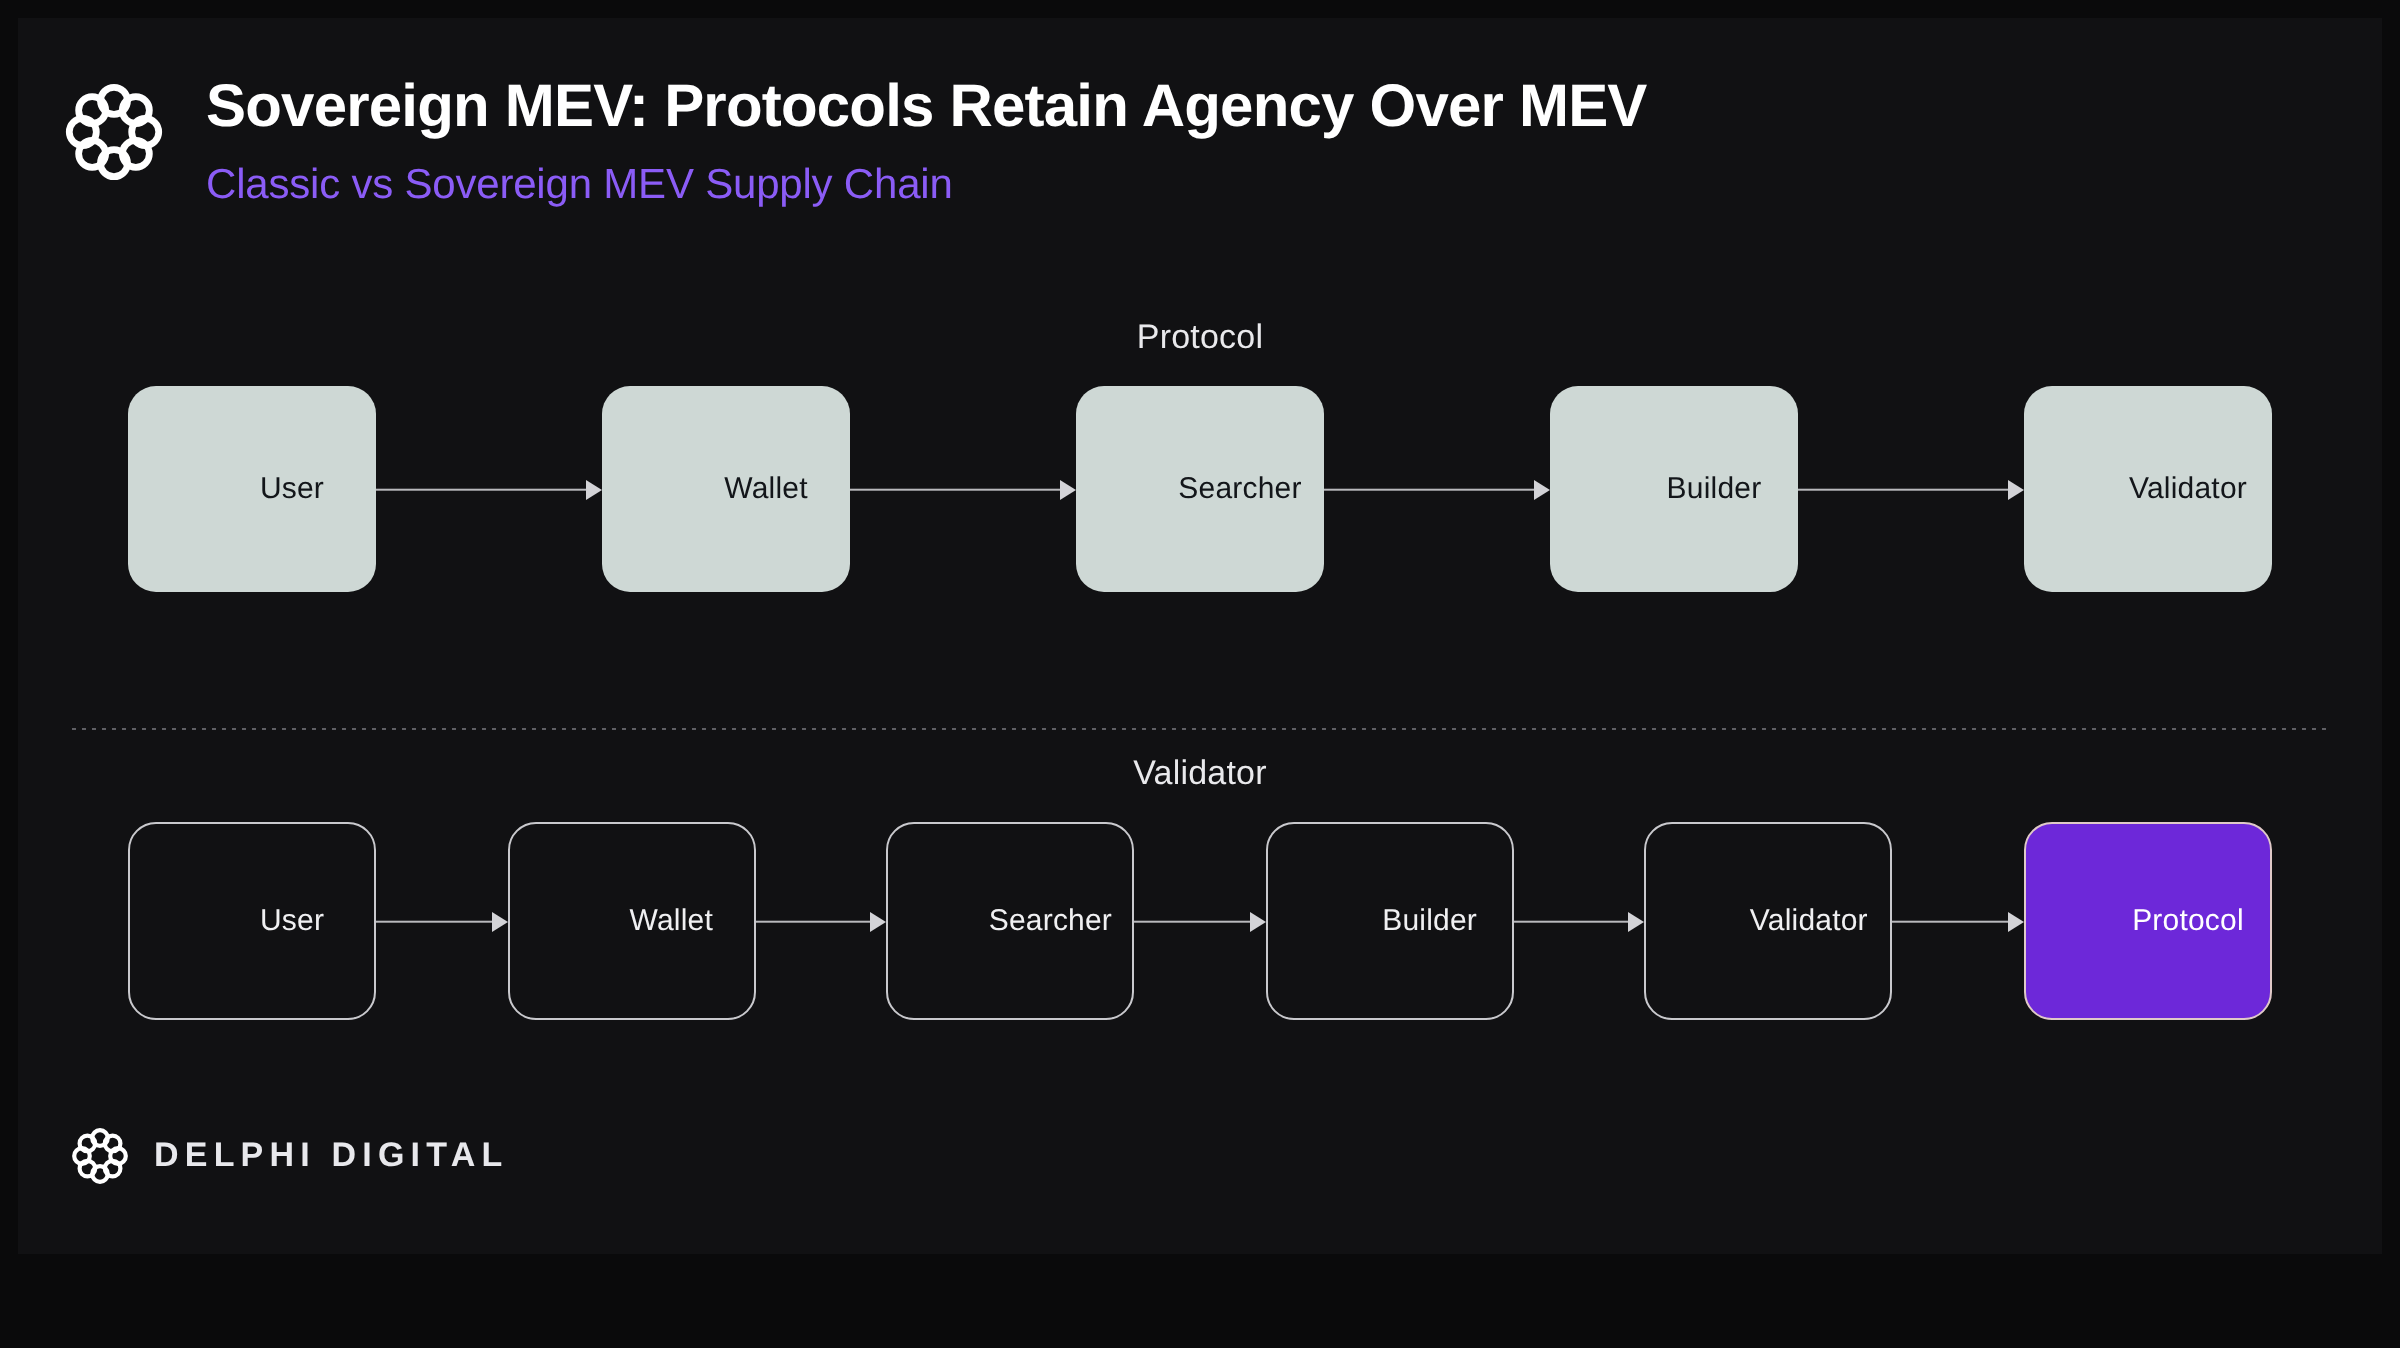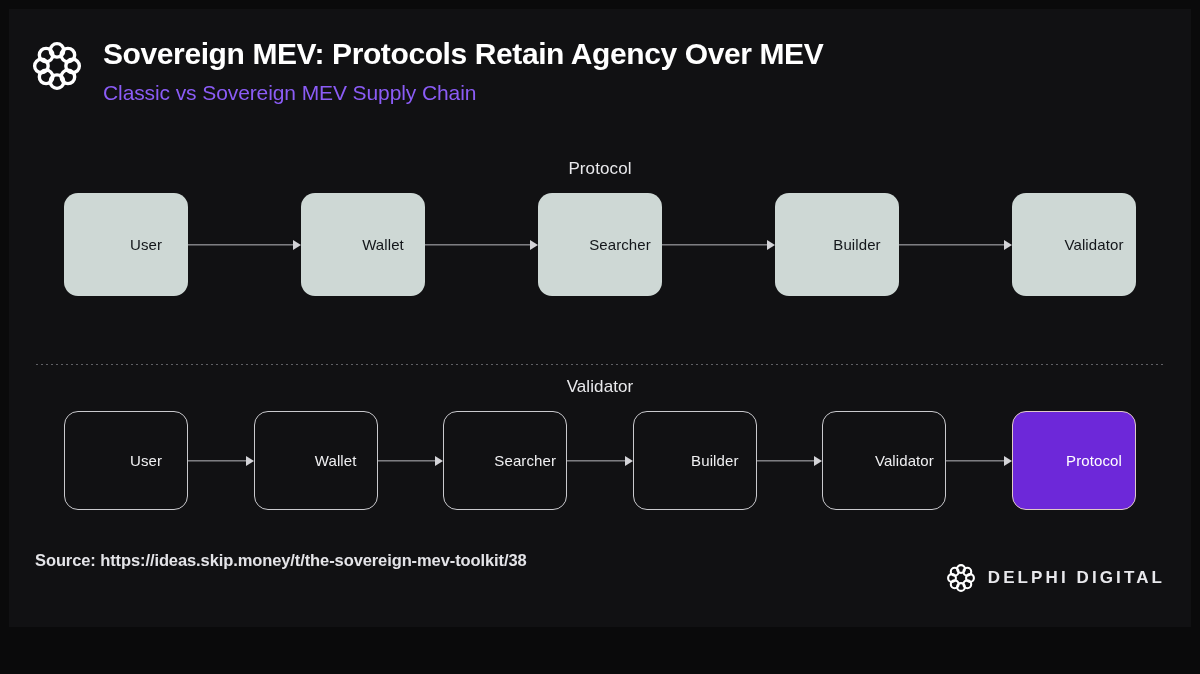--- a/index.html
+++ b/index.html
@@ -246,21 +246,20 @@
         <div class="connector"></div>
         <div class="node node-sovereign">Builder</div>
         <div class="connector"></div>
         <div class="node node-sovereign">Validator</div>
         <div class="connector"></div>
         <div class="node node-sovereign node-accent">Protocol</div>
       </div>
     </div>
 
     <div class="footer">
-      <div class="source-text">Source: https://ideas.skip.money/t/the-sovereign-mev-toolkit/38</div>
       <div class="footer-brand">
         <span>
           <svg width="30" height="30" viewBox="0 0 100 100" aria-hidden="true">
             <g fill="none" stroke="#ffffff" stroke-width="7" stroke-linecap="round">
               <circle cx="50" cy="20" r="13"></circle>
               <circle cx="71" cy="29" r="13"></circle>
               <circle cx="80" cy="50" r="13"></circle>
               <circle cx="71" cy="71" r="13"></circle>
               <circle cx="50" cy="80" r="13"></circle>
               <circle cx="29" cy="71" r="13"></circle>

